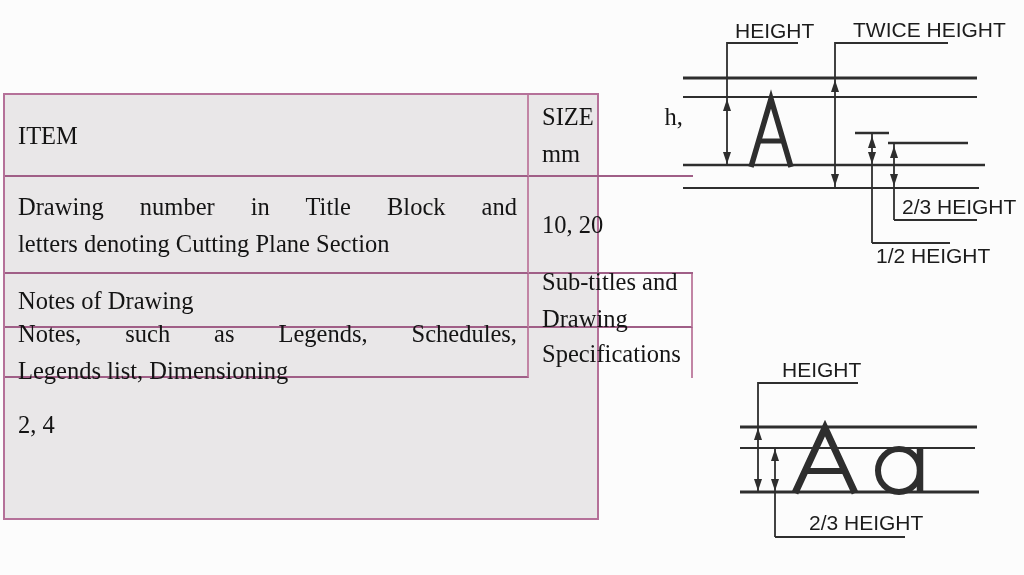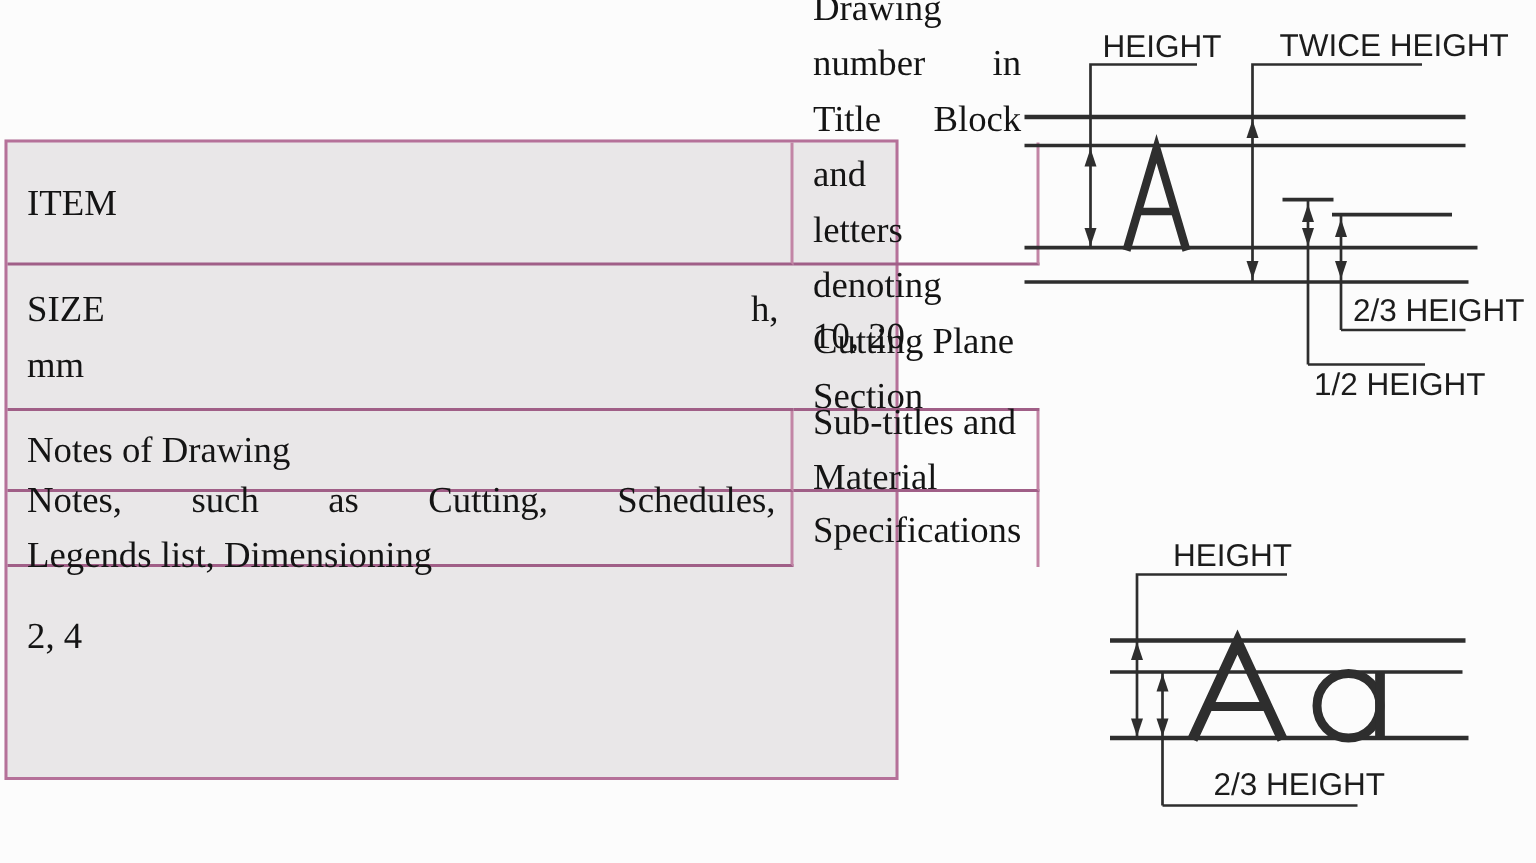--- a/index.html
+++ b/index.html
@@ -41,43 +41,43 @@
   .dg-bottom { left:690px; top:340px; }
 </style>
 </head>
 <body>
 
 <div class="lettering-table">
 
   <div class="cell c1 rb">
     <div class="line">ITEM</div>
   </div>
+  <div class="cell rb">
+    <div class="jline">SIZE h,</div>
+    <div class="line">mm</div>
+  </div>
+
   <div class="cell c1 rb">
     <div class="jline">Drawing number in Title Block and</div>
     <div class="line">letters denoting Cutting Plane Section</div>
-  </div>
-
-  <div class="cell rb">
-    <div class="jline">SIZE h,</div>
-    <div class="line">mm</div>
   </div>
   <div class="cell rb">
     <div class="line">10, 20</div>
   </div>
 
   <div class="cell c1 rb">
     <div class="line">Notes of Drawing</div>
   </div>
 
   <div class="cell c1 rb">
-    <div class="line">Sub-titles and Material</div>
+    <div class="line">Sub-titles and Drawing</div>
   </div>
 
   <div class="cell c1 rb">
-    <div class="jline">Notes, such as Cutting, Schedules,</div>
+    <div class="jline">Notes, such as Legends, Schedules,</div>
     <div class="line">Legends list, Dimensioning</div>
   </div>
 
   <div class="cell c1">
     <div class="line">Specifications</div>
   </div>
   <div class="cell">
     <div class="line">2, 4</div>
   </div>
 </div>

